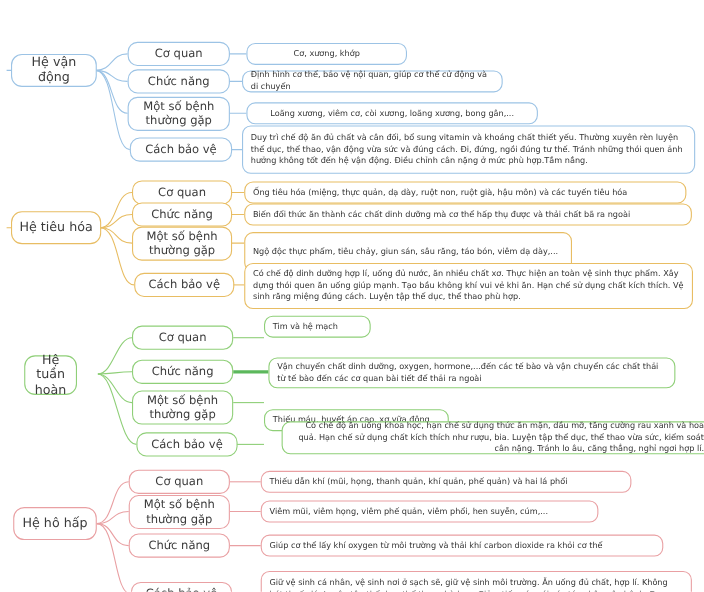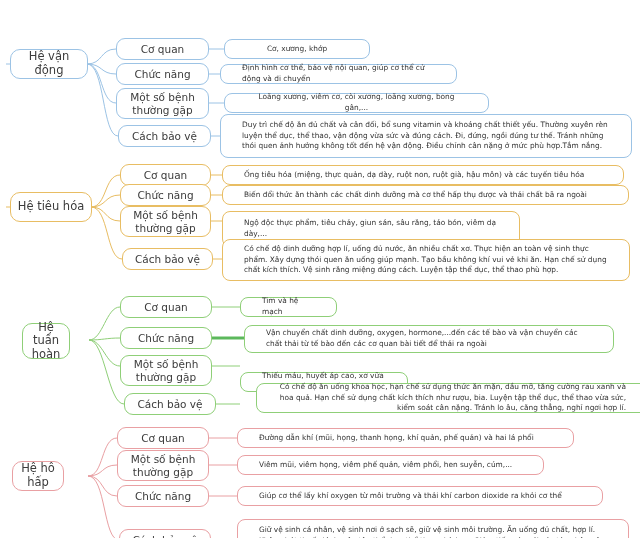--- a/index.html
+++ b/index.html
@@ -30,21 +30,21 @@
     font-size:11.5px;
     border-radius:10px;
   }
   .branch{
     font-size:10.5px;
   }
   .leaf{
     font-size:7.4px;
     justify-content:flex-start;
     text-align:left;
-    padding:3px 21px;
+    padding:3px 7px;
     line-height:1.42;
     color:#333333;
     border-radius:8px;
   }
   .leaf.ctr{justify-content:center;text-align:center;}
   
   .c-blue  .node, .node.c-blue  {border-color:#9cc3e5;}
   .c-amber .node, .node.c-amber {border-color:#e8bd63;}
   .c-green .node, .node.c-green {border-color:#8fcf78;}
   .c-rose  .node, .node.c-rose  {border-color:#e9a0a3;}
@@ -129,35 +129,35 @@
 
   <div class="node branch c-amber" style="left:120px;top:171px;width:91px;height:31px;">Một số bệnh thường gặp</div>
   <div class="node leaf c-amber" style="left:222px;top:176px;width:298px;height:36px;">Ngộ độc thực phẩm, tiêu chảy, giun sán, sâu răng, táo bón, viêm dạ dày,...</div>
 
   <div class="node branch c-amber" style="left:122px;top:213px;width:91px;height:22px;">Cách bảo vệ</div>
   <div class="node leaf c-amber" style="left:222px;top:204px;width:408px;height:42px;">Có chế độ dinh dưỡng hợp lí, uống đủ nước, ăn nhiều chất xơ.  Thực hiện an toàn vệ sinh thực phẩm.  Xây dựng thói quen ăn uống giúp mạnh.  Tạo bầu không khí vui vẻ khi ăn. Hạn chế sử dụng chất kích thích.  Vệ sinh răng miệng đúng cách.  Luyện tập thể dục, thể thao phù hợp.</div>
 
   <div class="node root c-green" style="left:22px;top:288px;width:48px;height:36px;">Hệ tuần hoàn</div>
 
   <div class="node branch c-green" style="left:120px;top:261px;width:92px;height:22px;">Cơ quan</div>
-  <div class="node leaf c-green" style="left:240px;top:262px;width:97px;height:20px;">Tim và hệ mạch</div>
+  <div class="node leaf c-green" style="left:240px;top:252px;width:97px;height:20px;">Tim và hệ mạch</div>
 
   <div class="node branch c-green" style="left:120px;top:292px;width:92px;height:22px;">Chức năng</div>
   <div class="node leaf c-green" style="left:244px;top:290px;width:370px;height:28px;">Vận chuyển chất dinh dưỡng, oxygen, hormone,...đến các tế bào và vận chuyển các chất thải từ tế bào đến các cơ quan bài tiết để thải ra ngoài</div>
 
   <div class="node branch c-green" style="left:120px;top:320px;width:92px;height:31px;">Một số bệnh thường gặp</div>
   <div class="node leaf c-green" style="left:240px;top:337px;width:168px;height:20px;">Thiếu máu, huyết áp cao, xơ vữa động</div>
 
   <div class="node branch c-green" style="left:124px;top:358px;width:92px;height:22px;">Cách bảo vệ</div>
   <div class="node leaf c-green" style="left:256px;top:348px;width:392px;height:30px;text-align:right;">Có chế độ ăn uống khoa học, hạn chế sử dụng thức ăn mặn, dầu mỡ, tăng cường rau xanh và hoa quả.  Hạn chế sử dụng chất kích thích như rượu, bia.   Luyện tập thể dục, thể thao vừa sức, kiểm soát cân nặng.  Tránh lo âu, căng thẳng, nghỉ ngơi hợp lí.</div>
 
-  <div class="node root c-rose" style="left:12px;top:426px;width:52px;height:30px;">Hệ hô hấp</div>
+  <div class="node root c-rose" style="left:12px;top:426px;width:76px;height:30px;">Hệ hô hấp</div>
 
   <div class="node branch c-rose" style="left:117px;top:392px;width:92px;height:22px;">Cơ quan</div>
-  <div class="node leaf c-rose" style="left:237px;top:393px;width:337px;height:20px;">Đường dẫn khí (mũi, họng, thanh họng, khí quản, phế quản) và hai lá phổi</div>
+  <div class="node leaf c-rose" style="left:237px;top:393px;width:337px;height:20px;">Thiếu dẫn khí (mũi, họng, thanh quản, khí quản, phế quản) và hai lá phổi</div>
 
   <div class="node branch c-rose" style="left:117px;top:415px;width:92px;height:31px;">Một số bệnh thường gặp</div>
   <div class="node leaf c-rose" style="left:237px;top:420px;width:307px;height:20px;">Viêm mũi, viêm họng, viêm phế quản, viêm phổi, hen suyễn, cúm,...</div>
 
   <div class="node branch c-rose" style="left:117px;top:450px;width:92px;height:22px;">Chức năng</div>
   <div class="node leaf c-rose" style="left:237px;top:451px;width:366px;height:20px;">Giúp cơ thể lấy khí oxygen từ môi trường và thải khí carbon dioxide ra khỏi cơ thể</div>
 
   <div class="node branch c-rose" style="left:119px;top:494px;width:92px;height:22px;">Cách bảo vệ</div>
   <div class="node leaf c-rose" style="left:237px;top:484px;width:392px;height:44px;">Giữ vệ sinh cá nhân, vệ sinh nơi ở sạch sẽ, giữ vệ sinh môi trường. Ăn uống đủ chất, hợp lí. Không hút thuốc lá. Luyện tập thể dục, thể thao phù hợp. Giảm tiếp xúc với các tác nhân gây bệnh. Đeo khẩu trang chống bụi. Tiêm vaccine phòng bệnh.</div>
 

